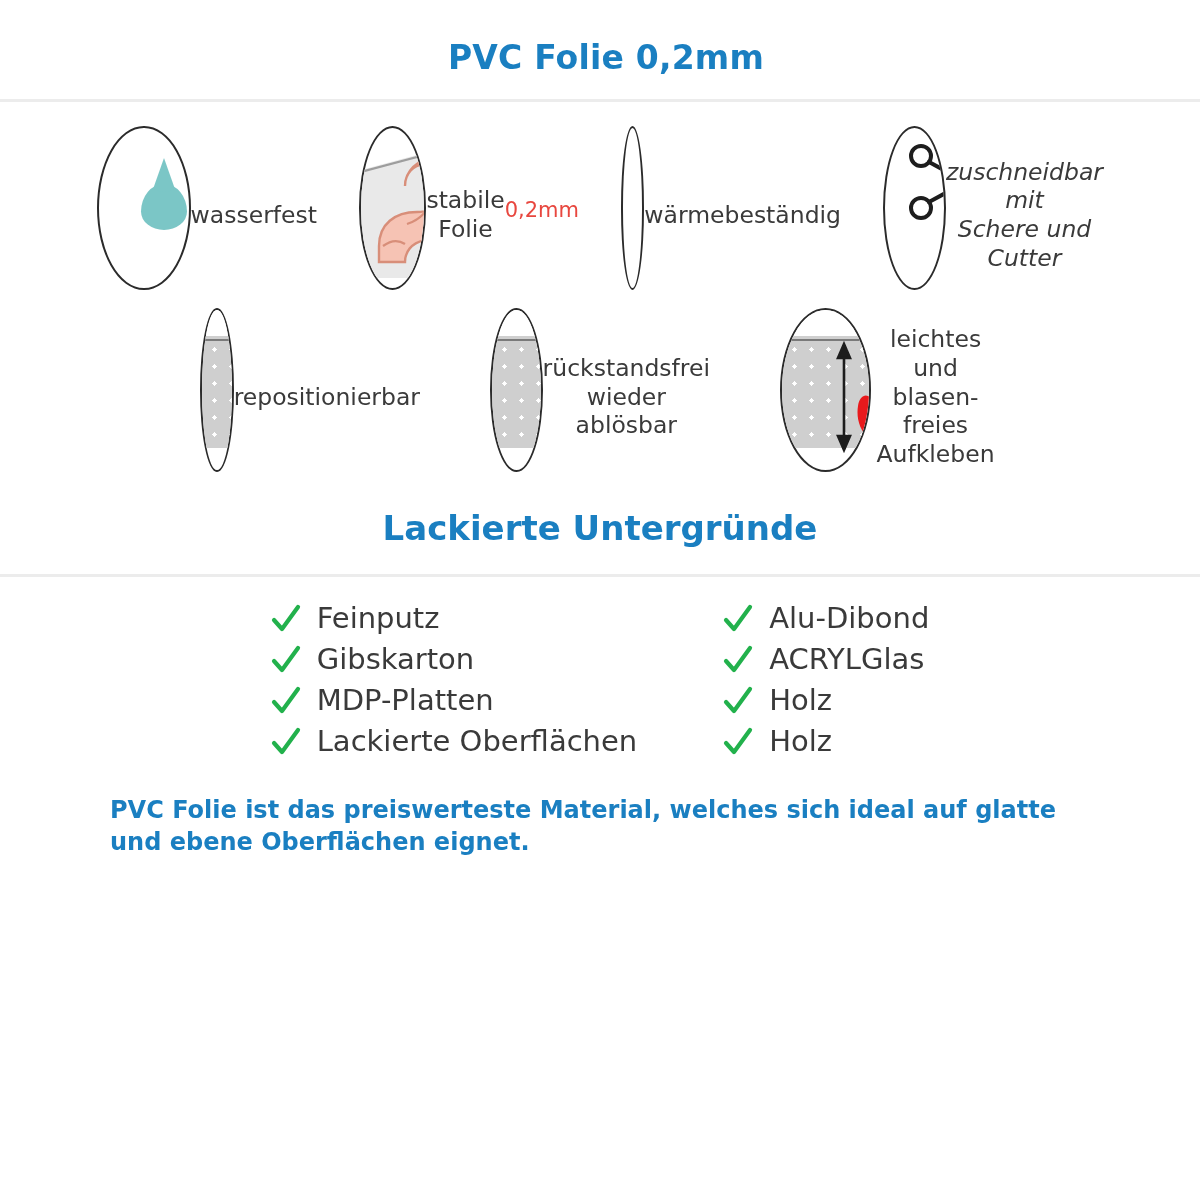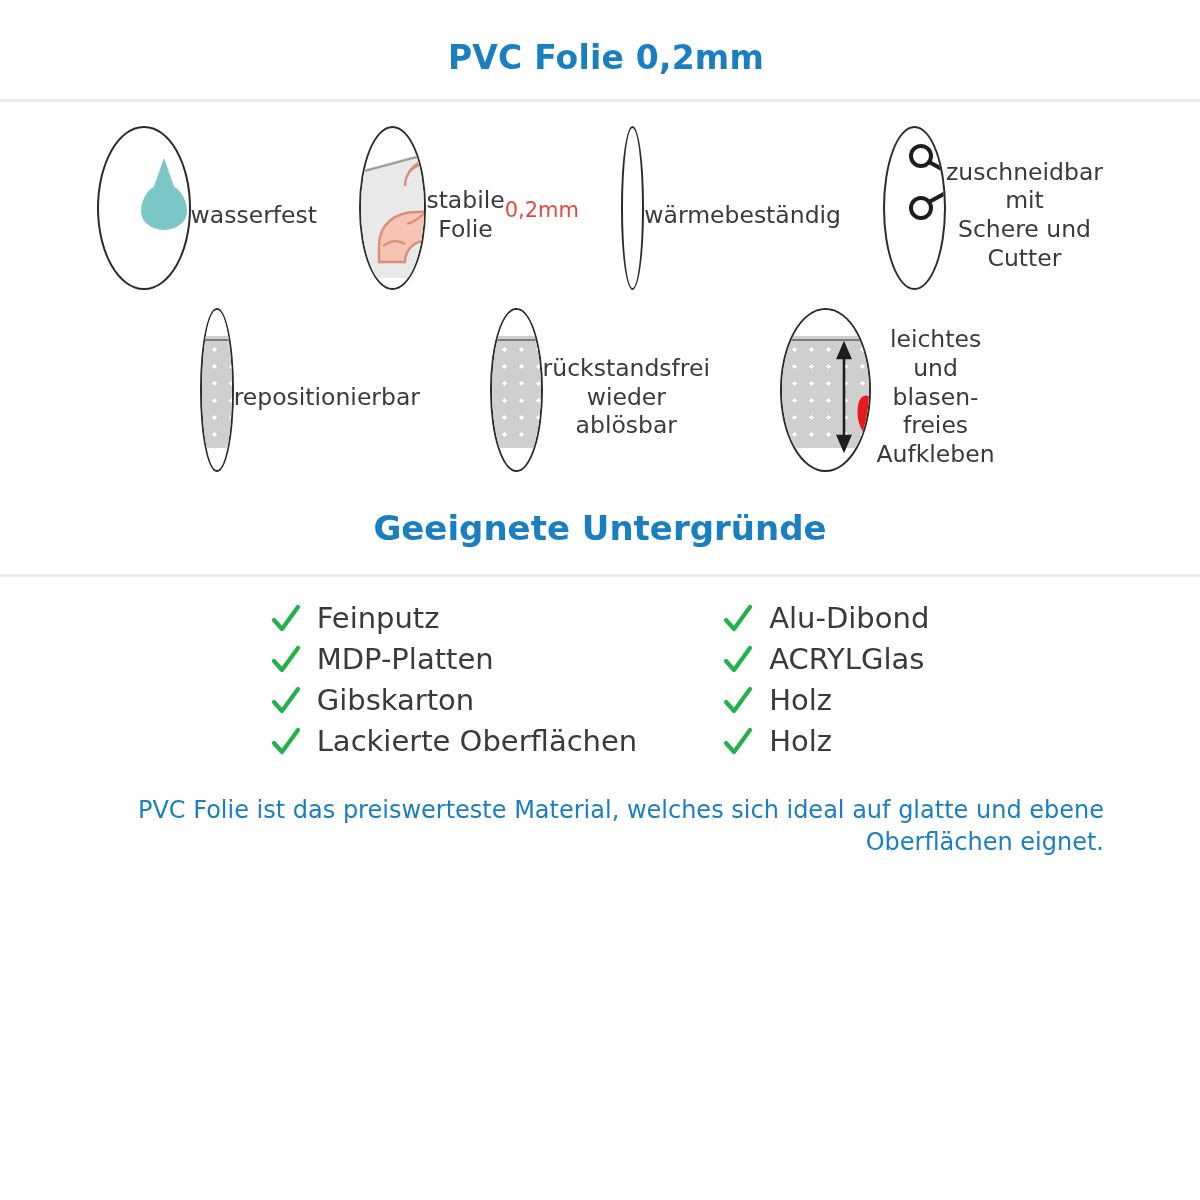--- a/index.html
+++ b/index.html
@@ -143,25 +143,26 @@
     line-height: 1.1;
   }
   .check {
     width: 30px; height: 30px;
     flex: 0 0 30px;
     position: relative;
   }
   .check svg { display: block; }
 
   .footnote {
-    text-align: right;
+    text-align: left;
     color: #1a7fc1;
     font-size: 24px;
     line-height: 1.35;
     padding: 36px 96px 0 110px;
+    font-weight: bold;
   }
 </style>
 </head>
 <body>
 
 <div class="page">
 
   <div class="title">PVC Folie 0,2mm</div>
   <div class="hr"></div>
 
@@ -224,21 +225,21 @@
           <polygon points="96,32 122,30 118,42" fill="#1d1d1d"></polygon>
           <polygon points="96,76 122,78 118,66" fill="#1d1d1d"></polygon>
 
           <g>
             <rect x="86" y="82" width="52" height="13" rx="4" transform="rotate(38 112 88)" fill="#ef4b28" stroke="#c43c1e" stroke-width="1.6"></rect>
             <polygon points="70,124 94,104 98,110 76,128" fill="#d9d9d9" stroke="#8d8d8d" stroke-width="1.6"></polygon>
             <polygon points="68,126 78,128 70,134" fill="#5a5a5a"></polygon>
           </g>
         </svg>
       </div>
-      <div class="caption" style="white-space: pre-line;">zuschneidbar mit
+      <div class="caption" style="white-space: pre-line; font-style: italic;">zuschneidbar mit
 Schere und Cutter</div>
     </div>
   </div>
 
   <div class="row row-2">
 
     <div class="feature">
       <div class="circle">
         <div class="sheet-white-top"></div>
         <div class="sheet-grey"></div>
@@ -302,55 +303,55 @@
             <line x1="110" y1="58" x2="110" y2="48"></line>
             <line x1="124" y1="64" x2="128" y2="54"></line>
           </g>
         </svg>
       </div>
       <div class="caption" style="white-space: pre-line;">leichtes und blasen-
 freies Aufkleben</div>
     </div>
   </div>
 
-  <div class="title2">Geeignete Untergründe</div>
+  <div class="title2">Lackierte Untergründe</div>
   <div class="hr"></div>
 
   <div class="lists">
     <div class="list-col">
       <div class="li">
         <span class="check">
           <svg width="30" height="30" viewBox="0 0 30 30">
               <polyline points="3,16 11,25 27,3" fill="none" stroke="#22b14c" stroke-width="4.2" stroke-linecap="round" stroke-linejoin="round"></polyline>
             </svg>
         </span>
         <span>Feinputz</span>
       </div>
       <div class="li">
         <span class="check">
           <svg width="30" height="30" viewBox="0 0 30 30">
               <polyline points="3,16 11,25 27,3" fill="none" stroke="#22b14c" stroke-width="4.2" stroke-linecap="round" stroke-linejoin="round"></polyline>
             </svg>
         </span>
+        <span>Gibskarton</span>
+      </div>
+      <div class="li">
+        <span class="check">
+          <svg width="30" height="30" viewBox="0 0 30 30">
+              <polyline points="3,16 11,25 27,3" fill="none" stroke="#22b14c" stroke-width="4.2" stroke-linecap="round" stroke-linejoin="round"></polyline>
+            </svg>
+        </span>
         <span>MDP-Platten</span>
       </div>
       <div class="li">
         <span class="check">
           <svg width="30" height="30" viewBox="0 0 30 30">
               <polyline points="3,16 11,25 27,3" fill="none" stroke="#22b14c" stroke-width="4.2" stroke-linecap="round" stroke-linejoin="round"></polyline>
             </svg>
         </span>
-        <span>Gibskarton</span>
-      </div>
-      <div class="li">
-        <span class="check">
-          <svg width="30" height="30" viewBox="0 0 30 30">
-              <polyline points="3,16 11,25 27,3" fill="none" stroke="#22b14c" stroke-width="4.2" stroke-linecap="round" stroke-linejoin="round"></polyline>
-            </svg>
-        </span>
         <span>Lackierte Oberflächen</span>
       </div>
     </div>
 
     <div class="list-col">
       <div class="li">
         <span class="check">
           <svg width="30" height="30" viewBox="0 0 30 30">
               <polyline points="3,16 11,25 27,3" fill="none" stroke="#22b14c" stroke-width="4.2" stroke-linecap="round" stroke-linejoin="round"></polyline>
             </svg>

